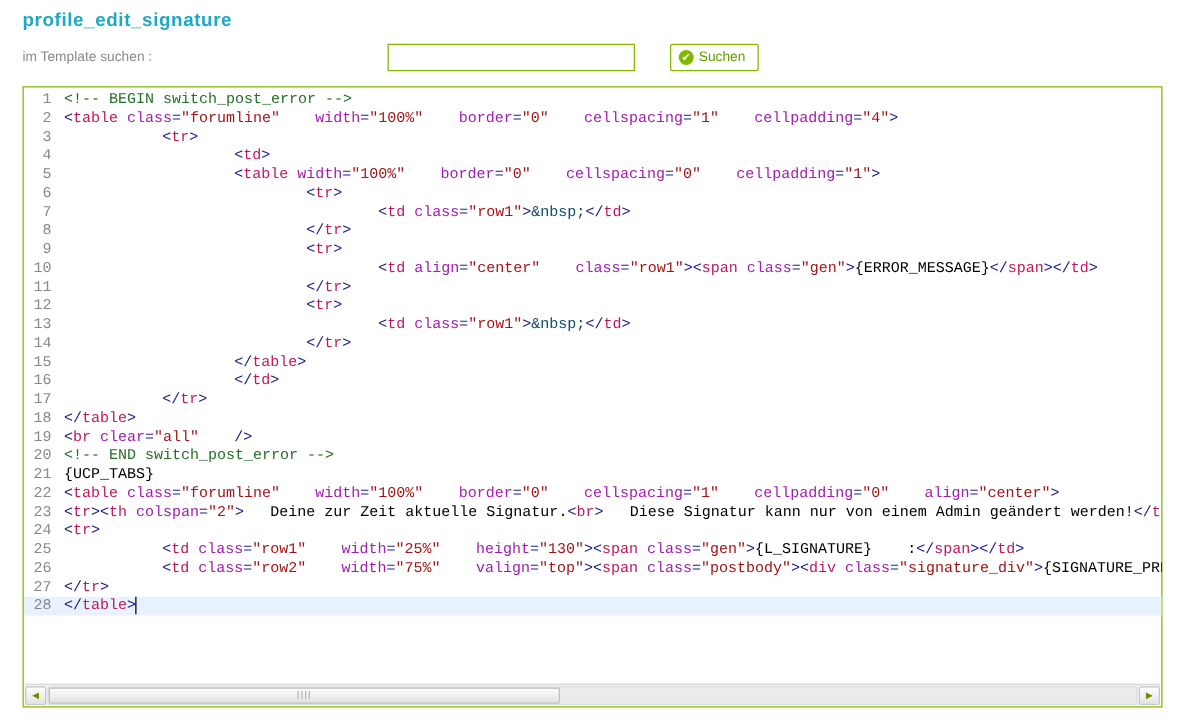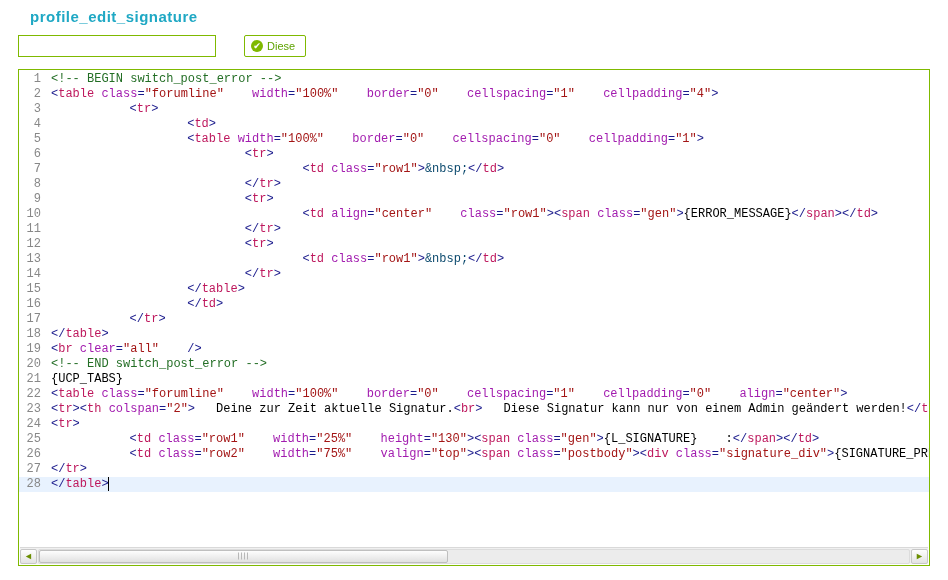--- a/index.html
+++ b/index.html
@@ -14,21 +14,20 @@
   }
   .header {
     padding: 8px 18px 4px 18px;
   }
   .page-title {
     color: #1fa8c4;
     font-family: "Trebuchet MS", Arial, sans-serif;
     font-size: 15px;
     font-weight: bold;
     letter-spacing: 0.5px;
-    margin-left: 12px;
   }
   .search-row {
     display: flex;
     align-items: center;
     padding: 6px 18px 12px 18px;
     gap: 10px;
   }
   .search-label {
     color: #8a8a8a;
     font-size: 11px;
@@ -166,24 +165,25 @@
   .hs-grip span { width:1px; height:7px; background:#b8b8b8; display:block; }
 </style>
 </head>
 <body>
 
 <div class="header">
   <div class="page-title">profile_edit_signature</div>
 </div>
 
 <div class="search-row">
+  <div class="search-label">im Template suchen :</div>
   <input class="search-input" type="text" value="" style="">
   <button class="search-btn">
     <span class="check-icon">✔</span>
-    <span>Diese</span>
+    <span>Suchen</span>
   </button>
 </div>
 
 <div class="editor-wrap">
   <div class="code-area" id="code-area"><div class="code-line"><div class="gutter">1</div><div class="code"><span class="c-comment">&lt;!-- BEGIN switch_post_error --&gt;</span></div></div><div class="code-line"><div class="gutter">2</div><div class="code"><span class="c-punc">&lt;</span><span class="c-tag">table </span><span class="c-attr">class</span><span class="c-punc">=</span><span class="c-str">"forumline"</span><span class="c-text"> </span><span class="c-attr">width</span><span class="c-punc">=</span><span class="c-str">"100%"</span><span class="c-text"> </span><span class="c-attr">border</span><span class="c-punc">=</span><span class="c-str">"0"</span><span class="c-text"> </span><span class="c-attr">cellspacing</span><span class="c-punc">=</span><span class="c-str">"1"</span><span class="c-text"> </span><span class="c-attr">cellpadding</span><span class="c-punc">=</span><span class="c-str">"4"</span><span class="c-punc">&gt;</span></div></div><div class="code-line"><div class="gutter">3</div><div class="code"><span class="c-text">        </span><span class="c-punc">&lt;</span><span class="c-tag">tr</span><span class="c-punc">&gt;</span></div></div><div class="code-line"><div class="gutter">4</div><div class="code"><span class="c-text">                </span><span class="c-punc">&lt;</span><span class="c-tag">td</span><span class="c-punc">&gt;</span></div></div><div class="code-line"><div class="gutter">5</div><div class="code"><span class="c-text">                </span><span class="c-punc">&lt;</span><span class="c-tag">table </span><span class="c-attr">width</span><span class="c-punc">=</span><span class="c-str">"100%"</span><span class="c-text"> </span><span class="c-attr">border</span><span class="c-punc">=</span><span class="c-str">"0"</span><span class="c-text"> </span><span class="c-attr">cellspacing</span><span class="c-punc">=</span><span class="c-str">"0"</span><span class="c-text"> </span><span class="c-attr">cellpadding</span><span class="c-punc">=</span><span class="c-str">"1"</span><span class="c-punc">&gt;</span></div></div><div class="code-line"><div class="gutter">6</div><div class="code"><span class="c-text">                        </span><span class="c-punc">&lt;</span><span class="c-tag">tr</span><span class="c-punc">&gt;</span></div></div><div class="code-line"><div class="gutter">7</div><div class="code"><span class="c-text">                                </span><span class="c-punc">&lt;</span><span class="c-tag">td </span><span class="c-attr">class</span><span class="c-punc">=</span><span class="c-str">"row1"</span><span class="c-punc">&gt;</span><span class="c-ent">&amp;nbsp;</span><span class="c-punc">&lt;/</span><span class="c-tag">td</span><span class="c-punc">&gt;</span></div></div><div class="code-line"><div class="gutter">8</div><div class="code"><span class="c-text">                        </span><span class="c-punc">&lt;/</span><span class="c-tag">tr</span><span class="c-punc">&gt;</span></div></div><div class="code-line"><div class="gutter">9</div><div class="code"><span class="c-text">                        </span><span class="c-punc">&lt;</span><span class="c-tag">tr</span><span class="c-punc">&gt;</span></div></div><div class="code-line"><div class="gutter">10</div><div class="code"><span class="c-text">                                </span><span class="c-punc">&lt;</span><span class="c-tag">td </span><span class="c-attr">align</span><span class="c-punc">=</span><span class="c-str">"center"</span><span class="c-text"> </span><span class="c-attr">class</span><span class="c-punc">=</span><span class="c-str">"row1"</span><span class="c-punc">&gt;</span><span class="c-punc">&lt;</span><span class="c-tag">span </span><span class="c-attr">class</span><span class="c-punc">=</span><span class="c-str">"gen"</span><span class="c-punc">&gt;</span><span class="c-brace">{ERROR_MESSAGE}</span><span class="c-punc">&lt;/</span><span class="c-tag">span</span><span class="c-punc">&gt;</span><span class="c-punc">&lt;/</span><span class="c-tag">td</span><span class="c-punc">&gt;</span></div></div><div class="code-line"><div class="gutter">11</div><div class="code"><span class="c-text">                        </span><span class="c-punc">&lt;/</span><span class="c-tag">tr</span><span class="c-punc">&gt;</span></div></div><div class="code-line"><div class="gutter">12</div><div class="code"><span class="c-text">                        </span><span class="c-punc">&lt;</span><span class="c-tag">tr</span><span class="c-punc">&gt;</span></div></div><div class="code-line"><div class="gutter">13</div><div class="code"><span class="c-text">                                </span><span class="c-punc">&lt;</span><span class="c-tag">td </span><span class="c-attr">class</span><span class="c-punc">=</span><span class="c-str">"row1"</span><span class="c-punc">&gt;</span><span class="c-ent">&amp;nbsp;</span><span class="c-punc">&lt;/</span><span class="c-tag">td</span><span class="c-punc">&gt;</span></div></div><div class="code-line"><div class="gutter">14</div><div class="code"><span class="c-text">                        </span><span class="c-punc">&lt;/</span><span class="c-tag">tr</span><span class="c-punc">&gt;</span></div></div><div class="code-line"><div class="gutter">15</div><div class="code"><span class="c-text">                </span><span class="c-punc">&lt;/</span><span class="c-tag">table</span><span class="c-punc">&gt;</span></div></div><div class="code-line"><div class="gutter">16</div><div class="code"><span class="c-text">                </span><span class="c-punc">&lt;/</span><span class="c-tag">td</span><span class="c-punc">&gt;</span></div></div><div class="code-line"><div class="gutter">17</div><div class="code"><span class="c-text">        </span><span class="c-punc">&lt;/</span><span class="c-tag">tr</span><span class="c-punc">&gt;</span></div></div><div class="code-line"><div class="gutter">18</div><div class="code"><span class="c-punc">&lt;/</span><span class="c-tag">table</span><span class="c-punc">&gt;</span></div></div><div class="code-line"><div class="gutter">19</div><div class="code"><span class="c-punc">&lt;</span><span class="c-tag">br </span><span class="c-attr">clear</span><span class="c-punc">=</span><span class="c-str">"all"</span><span class="c-text"> </span><span class="c-punc">/&gt;</span></div></div><div class="code-line"><div class="gutter">20</div><div class="code"><span class="c-comment">&lt;!-- END switch_post_error --&gt;</span></div></div><div class="code-line"><div class="gutter">21</div><div class="code"><span class="c-brace">{UCP_TABS}</span></div></div><div class="code-line"><div class="gutter">22</div><div class="code"><span class="c-punc">&lt;</span><span class="c-tag">table </span><span class="c-attr">class</span><span class="c-punc">=</span><span class="c-str">"forumline"</span><span class="c-text"> </span><span class="c-attr">width</span><span class="c-punc">=</span><span class="c-str">"100%"</span><span class="c-text"> </span><span class="c-attr">border</span><span class="c-punc">=</span><span class="c-str">"0"</span><span class="c-text"> </span><span class="c-attr">cellspacing</span><span class="c-punc">=</span><span class="c-str">"1"</span><span class="c-text"> </span><span class="c-attr">cellpadding</span><span class="c-punc">=</span><span class="c-str">"0"</span><span class="c-text"> </span><span class="c-attr">align</span><span class="c-punc">=</span><span class="c-str">"center"</span><span class="c-punc">&gt;</span></div></div><div class="code-line"><div class="gutter">23</div><div class="code"><span class="c-punc">&lt;</span><span class="c-tag">tr</span><span class="c-punc">&gt;</span><span class="c-punc">&lt;</span><span class="c-tag">th </span><span class="c-attr">colspan</span><span class="c-punc">=</span><span class="c-str">"2"</span><span class="c-punc">&gt;</span><span class="c-text">Deine zur Zeit aktuelle Signatur.</span><span class="c-punc">&lt;</span><span class="c-tag">br</span><span class="c-punc">&gt;</span><span class="c-text">Diese Signatur kann nur von einem Admin geändert werden!</span><span class="c-punc">&lt;/</span><span class="c-tag">th</span><span class="c-punc">&gt;</span><span class="c-punc">&lt;/</span><span class="c-tag">tr</span></div></div><div class="code-line"><div class="gutter">24</div><div class="code"><span class="c-punc">&lt;</span><span class="c-tag">tr</span><span class="c-punc">&gt;</span></div></div><div class="code-line"><div class="gutter">25</div><div class="code"><span class="c-text">        </span><span class="c-punc">&lt;</span><span class="c-tag">td </span><span class="c-attr">class</span><span class="c-punc">=</span><span class="c-str">"row1"</span><span class="c-text"> </span><span class="c-attr">width</span><span class="c-punc">=</span><span class="c-str">"25%"</span><span class="c-text"> </span><span class="c-attr">height</span><span class="c-punc">=</span><span class="c-str">"130"</span><span class="c-punc">&gt;</span><span class="c-punc">&lt;</span><span class="c-tag">span </span><span class="c-attr">class</span><span class="c-punc">=</span><span class="c-str">"gen"</span><span class="c-punc">&gt;</span><span class="c-brace">{L_SIGNATURE}</span><span class="c-text"> :</span><span class="c-punc">&lt;/</span><span class="c-tag">span</span><span class="c-punc">&gt;</span><span class="c-punc">&lt;/</span><span class="c-tag">td</span><span class="c-punc">&gt;</span></div></div><div class="code-line"><div class="gutter">26</div><div class="code"><span class="c-text">        </span><span class="c-punc">&lt;</span><span class="c-tag">td </span><span class="c-attr">class</span><span class="c-punc">=</span><span class="c-str">"row2"</span><span class="c-text"> </span><span class="c-attr">width</span><span class="c-punc">=</span><span class="c-str">"75%"</span><span class="c-text"> </span><span class="c-attr">valign</span><span class="c-punc">=</span><span class="c-str">"top"</span><span class="c-punc">&gt;</span><span class="c-punc">&lt;</span><span class="c-tag">span </span><span class="c-attr">class</span><span class="c-punc">=</span><span class="c-str">"postbody"</span><span class="c-punc">&gt;</span><span class="c-punc">&lt;</span><span class="c-tag">div </span><span class="c-attr">class</span><span class="c-punc">=</span><span class="c-str">"signature_div"</span><span class="c-punc">&gt;</span><span class="c-brace">{SIGNATURE_PREVIEW}</span><span class="c-punc">&lt;/</span><span class="c-tag">div</span></div></div><div class="code-line"><div class="gutter">27</div><div class="code"><span class="c-punc">&lt;/</span><span class="c-tag">tr</span><span class="c-punc">&gt;</span></div></div><div class="code-line cursor-line"><div class="gutter">28</div><div class="code"><span class="c-punc">&lt;/</span><span class="c-tag">table</span><span class="c-punc">&gt;</span><span class="caret"></span></div></div></div>
   <div class="hscroll">
     <div class="hs-btn">◄</div>
     <div class="hs-track">
       <div class="hs-thumb">
         <div class="hs-grip">

